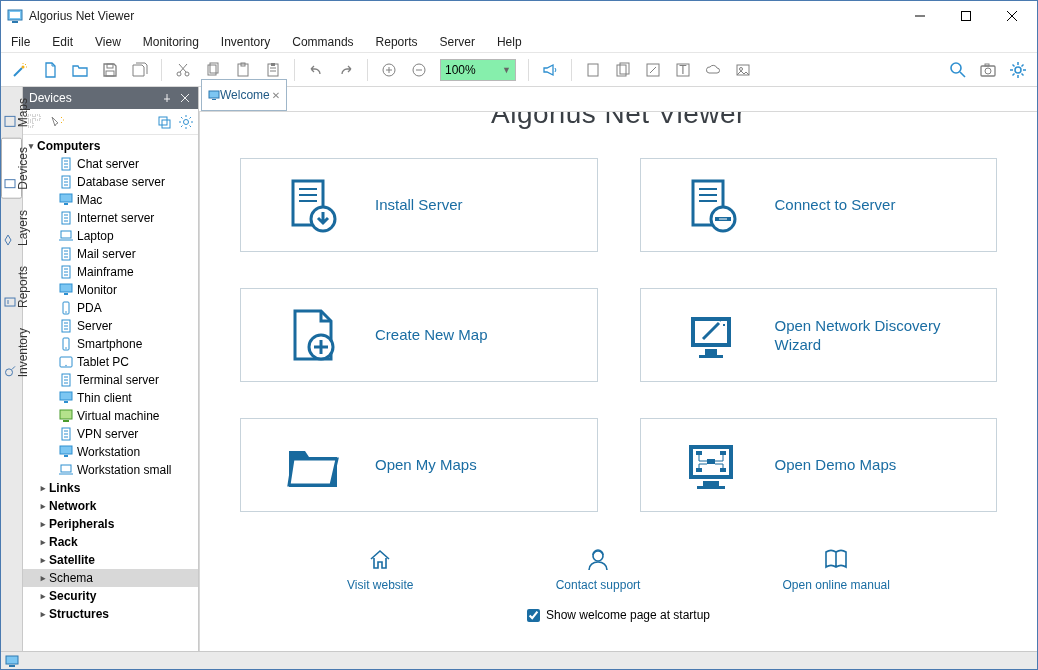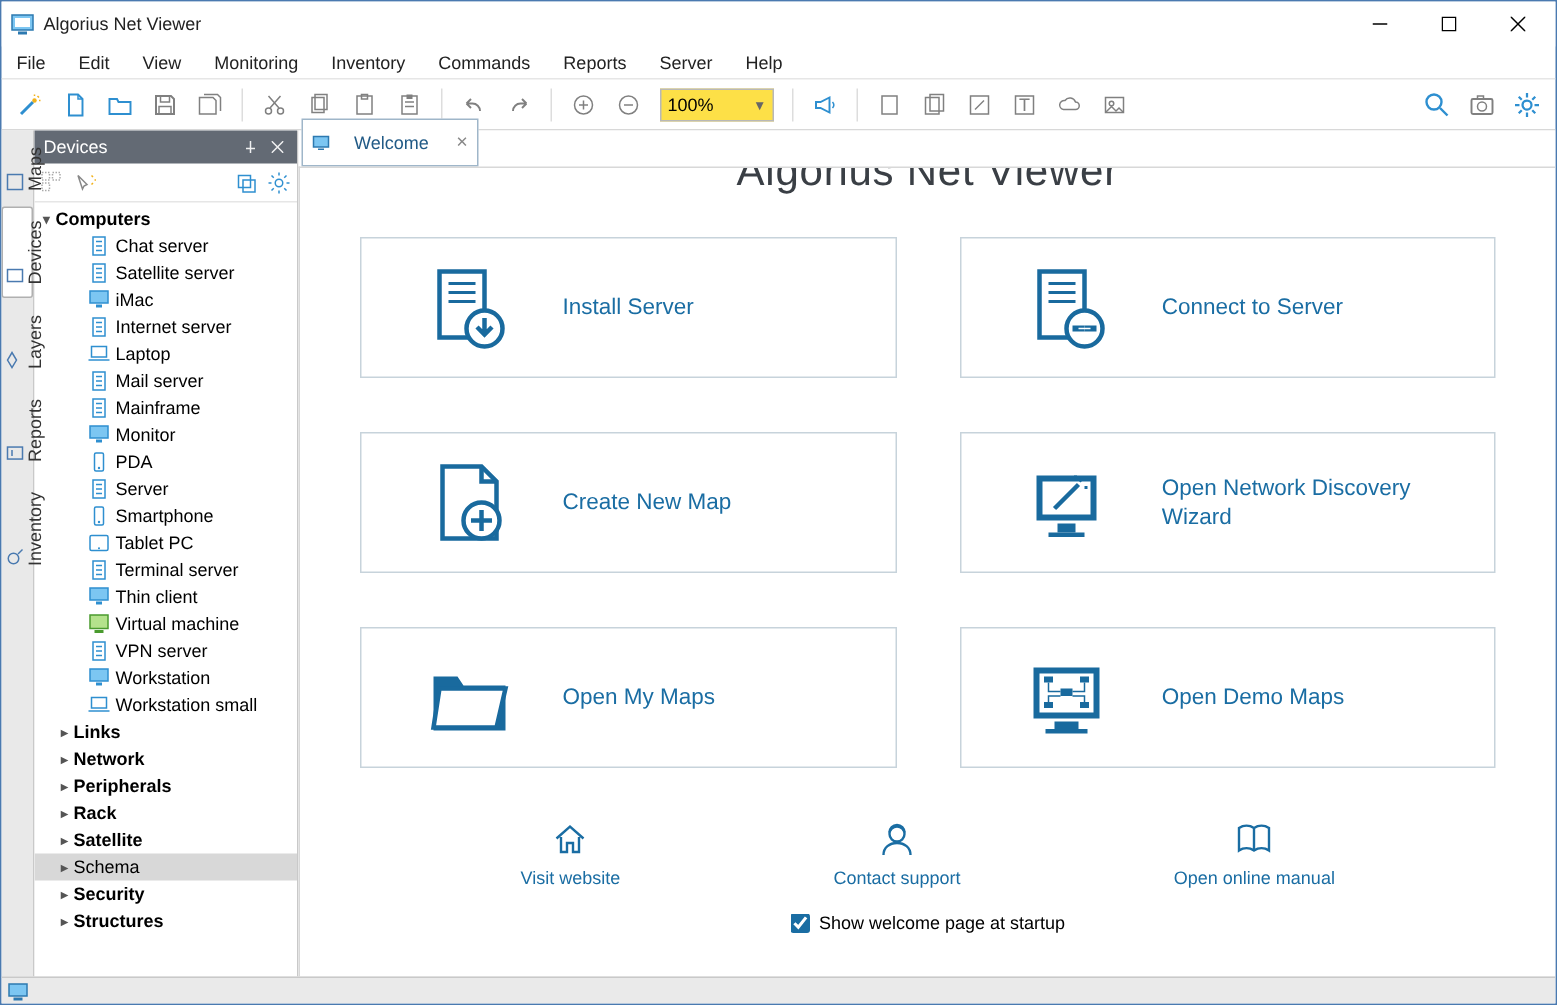--- a/index.html
+++ b/index.html
@@ -6,21 +6,21 @@
 body { width: 1038px; height: 670px; background: #fff; overflow: hidden; border: 1px solid #4a7ab0; display: flex; flex-direction: column; }
 .titlebar { height: 30px; display: flex; align-items: center; padding: 0 2px 0 6px; background: #fff; }
 .titlebar .app-icon { width: 16px; height: 16px; margin-right: 6px; }
 .titlebar .title { flex: 1; color: #222; font-size: 12px; }
 .titlebar .winbtn { width: 46px; height: 30px; display: flex; align-items: center; justify-content: center; color: #333; }
 .menubar { height: 22px; display: flex; align-items: center; padding: 0 6px; gap: 14px; color: #222; border-bottom: 1px solid #e6e6e6;}
 .menubar span { padding: 2px 4px; cursor: default; }
 .toolbar { height: 34px; display: flex; align-items: center; padding: 0 6px; border-bottom: 1px solid #d8d8d8; gap: 4px; }
 .toolbar .sep { width: 1px; height: 22px; background: #ddd; margin: 0 4px; }
 .toolbar .tbtn { width: 26px; height: 26px; display: flex; align-items: center; justify-content: center; border-radius: 2px; }
-.zoom-box { width: 76px; height: 22px; border: 1px solid #b8b8b8; display: flex; align-items: center; padding: 0 4px; background: #fde047; margin: 0 4px; justify-content: space-between;}
+.zoom-box { width: 76px; height: 22px; border: 1px solid #b8b8b8; display: flex; align-items: center; padding: 0 4px; background: #86efac; margin: 0 4px; justify-content: space-between;}
 .zoom-box .chev { font-size: 9px; color: #666; }
 .workarea { flex: 1; display: flex; min-height: 0; }
 .sidetabs { width: 22px; background: #e9e9e9; display: flex; flex-direction: column; border-right: 1px solid #c9c9c9; padding-top:2px; gap:2px;}
 .sidetab { writing-mode: vertical-rl; transform: rotate(180deg); padding: 8px 2px; font-size: 11px; color: #333; text-align:center; border:1px solid transparent; border-radius:2px;}
 .sidetab svg{transform: rotate(90deg);margin-bottom:4px;}
 .sidetab.active { background: #fff; border:1px solid #b0b0b0; }
 .panel { width: 176px; background: #fff; display: flex; flex-direction: column; border-right: 1px solid #c9c9c9; }
 .panel-hdr { height: 22px; background: #636a74; color: #fff; display: flex; align-items: center; padding: 0 6px; font-size: 11px; gap: 4px; }
 .panel-hdr .spacer { flex: 1; }
 .panel-hdr-icon{width:14px;height:14px;display:flex;align-items:center;justify-content:center;opacity:.9;}
@@ -33,21 +33,21 @@
 .tree-node { display: flex; align-items: center; height: 18px; padding: 0 2px; cursor: default; white-space:nowrap;}
 .tree-node.cat { font-weight: bold; }
 .tree-arrow { width: 12px; text-align: center; font-size: 9px; color: #555; }
 .tree-icon { width: 18px; height: 16px; display: flex; align-items: center; justify-content: center; margin-right: 2px; flex:none;}
 .tree-label { font-size: 12px; color: #000; }
 .tree-node.child { padding-left: 34px; }
 .tree-node.selected { background: #d8d8d8; }
 .tree-node.selected .tree-label{font-weight:normal;text-align:right;}
 .main { flex: 1; display: flex; flex-direction: column; min-width: 0; background: #fff; }
 .tabbar { height: 24px; display: flex; align-items: flex-end; padding: 0 2px; }
-.tab { height: 22px; border: 1px solid #9fb6c9; background: #fff; display: flex; align-items: center; padding: 15px 6px; gap: 16px; font-size: 11px; color: #215a86; }
+.tab { height: 22px; border: 1px solid #9fb6c9; background: #fff; display: flex; align-items: center; padding: 15px 6px; gap: 0; font-size: 11px; color: #215a86; }
 .tab .x { font-size: 10px; color: #888; margin-left: 2px; }
 .welcome { flex: 1; overflow-y: auto; padding: 0 40px 12px 40px; position: relative; border-top:1px solid #d8d8d8; border-left:1px solid #d8d8d8;}
 .welcome::-webkit-scrollbar{width:16px;}
 .welcome::-webkit-scrollbar-track{background:#efefef;}
 .welcome::-webkit-scrollbar-thumb{background:#c6c6c6;border:1px solid #a8a8a8;}
 .welcome h1 { text-align: center; font-size: 28px; font-weight: 400; color: #3a3f45; margin: -14px 0 28px 0; letter-spacing:.5px; }
 .cards { display: grid; grid-template-columns: 1fr 1fr; gap: 36px 42px; margin-bottom: 34px; }
 .card { border: 1px solid #c7d3db; height: 94px; display: flex; align-items: center; padding: 0 40px; gap: 30px; }
 .card .cicon { width: 64px; height: 64px; display: flex; align-items: center; justify-content: center; flex: none; }
 .card .ctext { color: #1a6da3; font-size: 15px; line-height:1.3; }
@@ -339,21 +339,21 @@
         </div>
         <div class="tree-node child">
           <span class="tree-icon">
             <svg width="16" height="14" viewBox="0 0 16 14">
               <rect x="4" y="1" width="8" height="12" fill="none" stroke="#2e8fd0"></rect>
               <line x1="6" y1="4" x2="10" y2="4" stroke="#2e8fd0"></line>
               <line x1="6" y1="7" x2="10" y2="7" stroke="#2e8fd0"></line>
               <line x1="6" y1="10" x2="10" y2="10" stroke="#2e8fd0"></line>
             </svg>
           </span>
-          <span class="tree-label">Satellite server</span>
+          <span class="tree-label">Database server</span>
         </div>
         <div class="tree-node child">
           <span class="tree-icon">
             <svg width="16" height="14" viewBox="0 0 16 14">
               <rect x="2" y="1" width="12" height="8" fill="#7cc6f2" stroke="#2e8fd0"></rect>
               <rect x="6" y="10" width="4" height="2" fill="#2e8fd0"></rect>
             </svg>
           </span>
           <span class="tree-label">iMac</span>
         </div>

